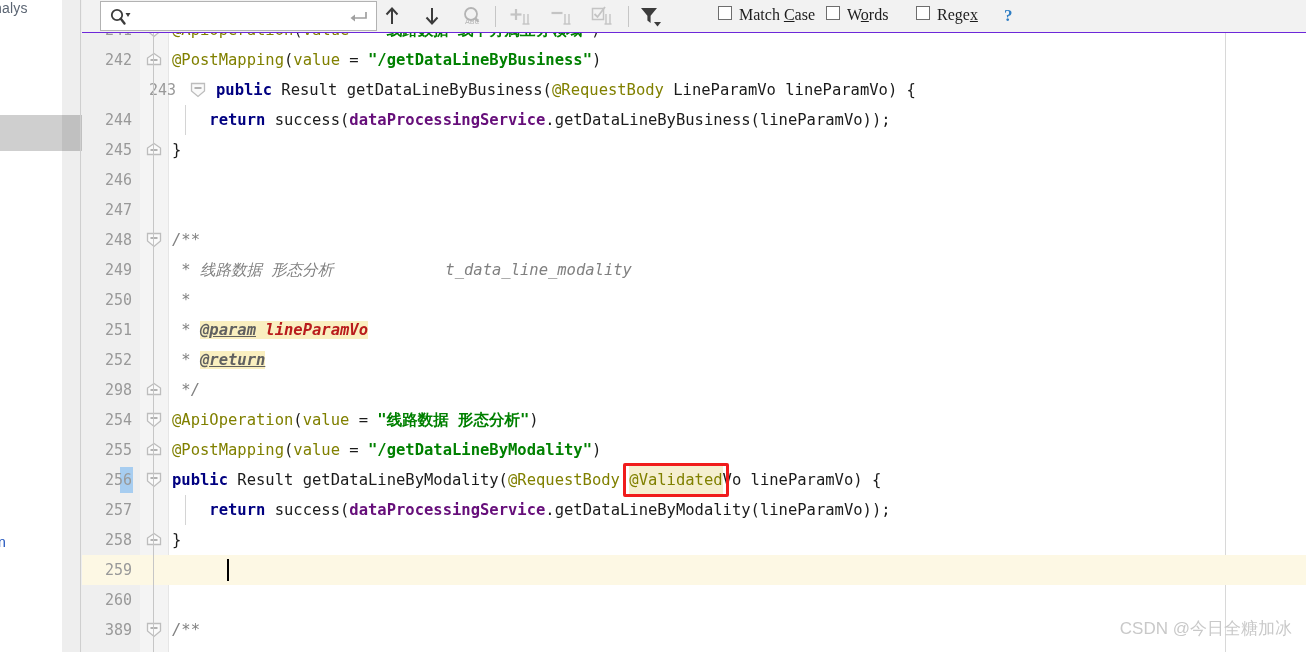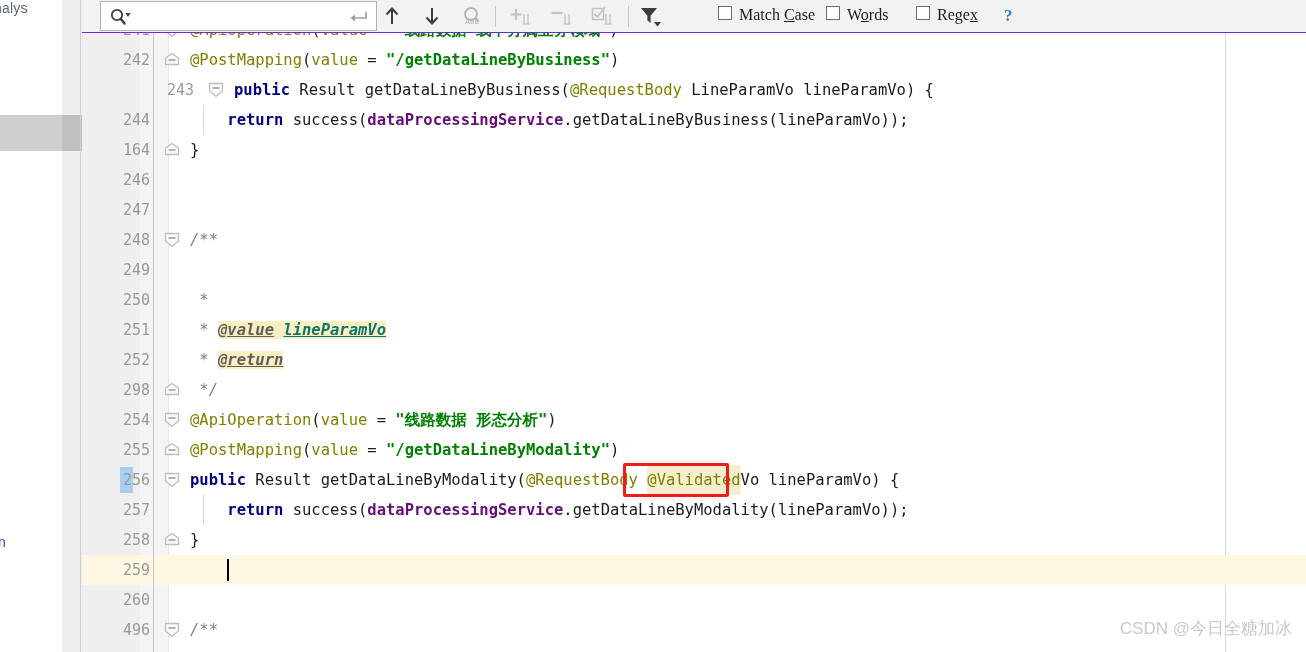--- a/index.html
+++ b/index.html
@@ -54,21 +54,21 @@
 
   
   .editor{position:absolute;left:82px;top:33px;width:1224px;height:619px;background:#ffffff;overflow:hidden;}
   .gutter{position:absolute;left:0;top:0;width:58px;height:619px;background:#efefef;}
   .gutter-edge{position:absolute;left:58px;top:0;width:1px;height:619px;background:#e0e0e0;}
   .foldcol{position:absolute;left:58px;top:0;width:28px;height:619px;background:#f4f4f4;}
   .foldcol-edge{position:absolute;left:86px;top:0;width:1px;height:619px;background:#e6e6e6;}
   .codearea{position:absolute;left:87px;top:0;right:0;height:619px;background:#ffffff;}
   .rightmargin{position:absolute;left:1143px;top:0;width:1px;height:619px;background:#d8d8d8;}
 
-  .row{position:absolute;left:18px;width:1008px;height:30px;}
+  .row{position:absolute;left:0;width:1008px;height:30px;}
   .lnum{
     position:absolute;left:0;width:50px;text-align:right;
     font-family:"DejaVu Sans Mono",monospace;font-size:15px;color:#999999;line-height:30px;
   }
   .codeline{
     position:absolute;left:90px;line-height:30px;white-space:pre;
     font-family:"DejaVu Sans Mono",monospace;font-size:15.5px;color:#1b1b1b;
   }
   .caret-row{position:absolute;left:0;width:1224px;height:30px;background:#fdf8e4;}
   .caret{position:absolute;width:2px;height:22px;background:#000;top:4px;}
@@ -79,21 +79,21 @@
   .indentguide{position:absolute;width:1px;background:#d4d4d4;}
   .changemark{position:absolute;left:38px;width:13px;height:26px;background:#a7cdf0;}
 
   
   .kw{color:#000080;font-weight:bold;}
   .ann{color:#808000;}
   .str{color:#008000;font-weight:bold;}
   .fld{color:#660e7a;font-weight:bold;}
   .cmt{color:#808080;font-style:italic;}
   .doctag{color:#606060;font-weight:bold;font-style:italic;text-decoration:underline;}
-  .docval{color:#0f766e;font-weight:bold;font-style:italic;text-decoration:underline;}
+  .docval{color:#b91c1c;font-weight:bold;font-style:italic;}
   .hl{background:#faefc0;}
   .plain{color:#1b1b1b;}
 
   .redbox{
     position:absolute;border:3px solid #f01c1c;border-radius:2px;
     box-sizing:border-box;pointer-events:none;
   }
   .validated-hl{position:absolute;background:#f5efd0;}
 
   .watermark{
@@ -233,21 +233,21 @@
               <line x1="5.5" y1="7" x2="12.5" y2="7" stroke="#9a9a9a" stroke-width="1.5"></line>
             </svg></div>
           <div class="codeline"><span class="kw">public</span><span class="plain"> Result getDataLineByBusiness(</span><span class="ann">@RequestBody</span><span class="plain"> LineParamVo lineParamVo) {</span></div>
         </div>
         <div class="row" style="top: 72px; padding-left: 35px;">
           <div class="lnum">244</div>
           <div class="indentguide" style="left: 103px; top: 0px; height: 30px;"></div>
           <div class="codeline"><span class="plain">    </span><span class="kw">return</span><span class="plain"> success(</span><span class="fld">dataProcessingService</span><span class="plain">.</span><span class="plain">getDataLineByBusiness(lineParamVo));</span></div>
         </div>
         <div class="row" style="top: 102px;">
-          <div class="lnum">164</div>
+          <div class="lnum">245</div>
           <div class="fold" style="top: 6px;"><svg width="18" height="18" viewBox="0 0 18 18">
               <path d="M9 2.5 L15.5 7 V13.5 H2.5 V7 Z" fill="#fafafa" stroke="#bdbdbd" stroke-width="1.3"></path>
               <line x1="5.5" y1="9" x2="12.5" y2="9" stroke="#9a9a9a" stroke-width="1.5"></line>
             </svg></div>
           <div class="codeline"><span class="plain">}</span></div>
         </div>
         <div class="row" style="top: 132px;">
           <div class="lnum">246</div>
           <div class="codeline"></div>
         </div>
@@ -258,28 +258,29 @@
         <div class="row" style="top: 192px;">
           <div class="lnum">248</div>
           <div class="fold" style="top: 6px;"><svg width="18" height="18" viewBox="0 0 18 18">
               <path d="M2.5 2.5 H15.5 V10 L9 15.5 L2.5 10 Z" fill="#fafafa" stroke="#bdbdbd" stroke-width="1.3"></path>
               <line x1="5.5" y1="7" x2="12.5" y2="7" stroke="#9a9a9a" stroke-width="1.5"></line>
             </svg></div>
           <div class="codeline"><span class="cmt">/**</span></div>
         </div>
         <div class="row" style="top: 222px;">
           <div class="lnum">249</div>
+          <div class="codeline"><span class="cmt"> * 线路数据 形态分析            t_data_line_modality</span></div>
         </div>
         <div class="row" style="top: 252px;">
           <div class="lnum">250</div>
           <div class="codeline"><span class="cmt"> *</span></div>
         </div>
         <div class="row" style="top: 282px;">
           <div class="lnum">251</div>
-          <div class="codeline"><span class="cmt"> * </span><span class="doctag hl">@value</span><span class="hl"> </span><span class="docval hl">lineParamVo</span></div>
+          <div class="codeline"><span class="cmt"> * </span><span class="doctag hl">@param</span><span class="hl"> </span><span class="docval hl">lineParamVo</span></div>
         </div>
         <div class="row" style="top: 312px;">
           <div class="lnum">252</div>
           <div class="codeline"><span class="cmt"> * </span><span class="doctag hl">@return</span></div>
         </div>
         <div class="row" style="top: 342px;">
           <div class="lnum">298</div>
           <div class="fold" style="top: 6px;"><svg width="18" height="18" viewBox="0 0 18 18">
               <path d="M9 2.5 L15.5 7 V13.5 H2.5 V7 Z" fill="#fafafa" stroke="#bdbdbd" stroke-width="1.3"></path>
               <line x1="5.5" y1="9" x2="12.5" y2="9" stroke="#9a9a9a" stroke-width="1.5"></line>
@@ -327,21 +328,21 @@
         <div class="caret-row" style="top: 522px;"></div>
         <div class="row" style="top: 522px;">
           <div class="lnum">259</div>
           <div class="codeline"></div>
         </div>
         <div class="row" style="top: 552px;">
           <div class="lnum">260</div>
           <div class="codeline"></div>
         </div>
         <div class="row" style="top: 582px;">
-          <div class="lnum">496</div>
+          <div class="lnum">389</div>
           <div class="fold" style="top: 6px;"><svg width="18" height="18" viewBox="0 0 18 18">
               <path d="M2.5 2.5 H15.5 V10 L9 15.5 L2.5 10 Z" fill="#fafafa" stroke="#bdbdbd" stroke-width="1.3"></path>
               <line x1="5.5" y1="7" x2="12.5" y2="7" stroke="#9a9a9a" stroke-width="1.5"></line>
             </svg></div>
           <div class="codeline"><span class="cmt">/**</span></div>
         </div>
         <div class="row" style="top: 612px;">
           <div class="lnum">262</div>
           <div class="codeline"><span class="cmt"> * 线路数据  近一月数据增长趋势    t_data_line_modality</span></div>
         </div>

